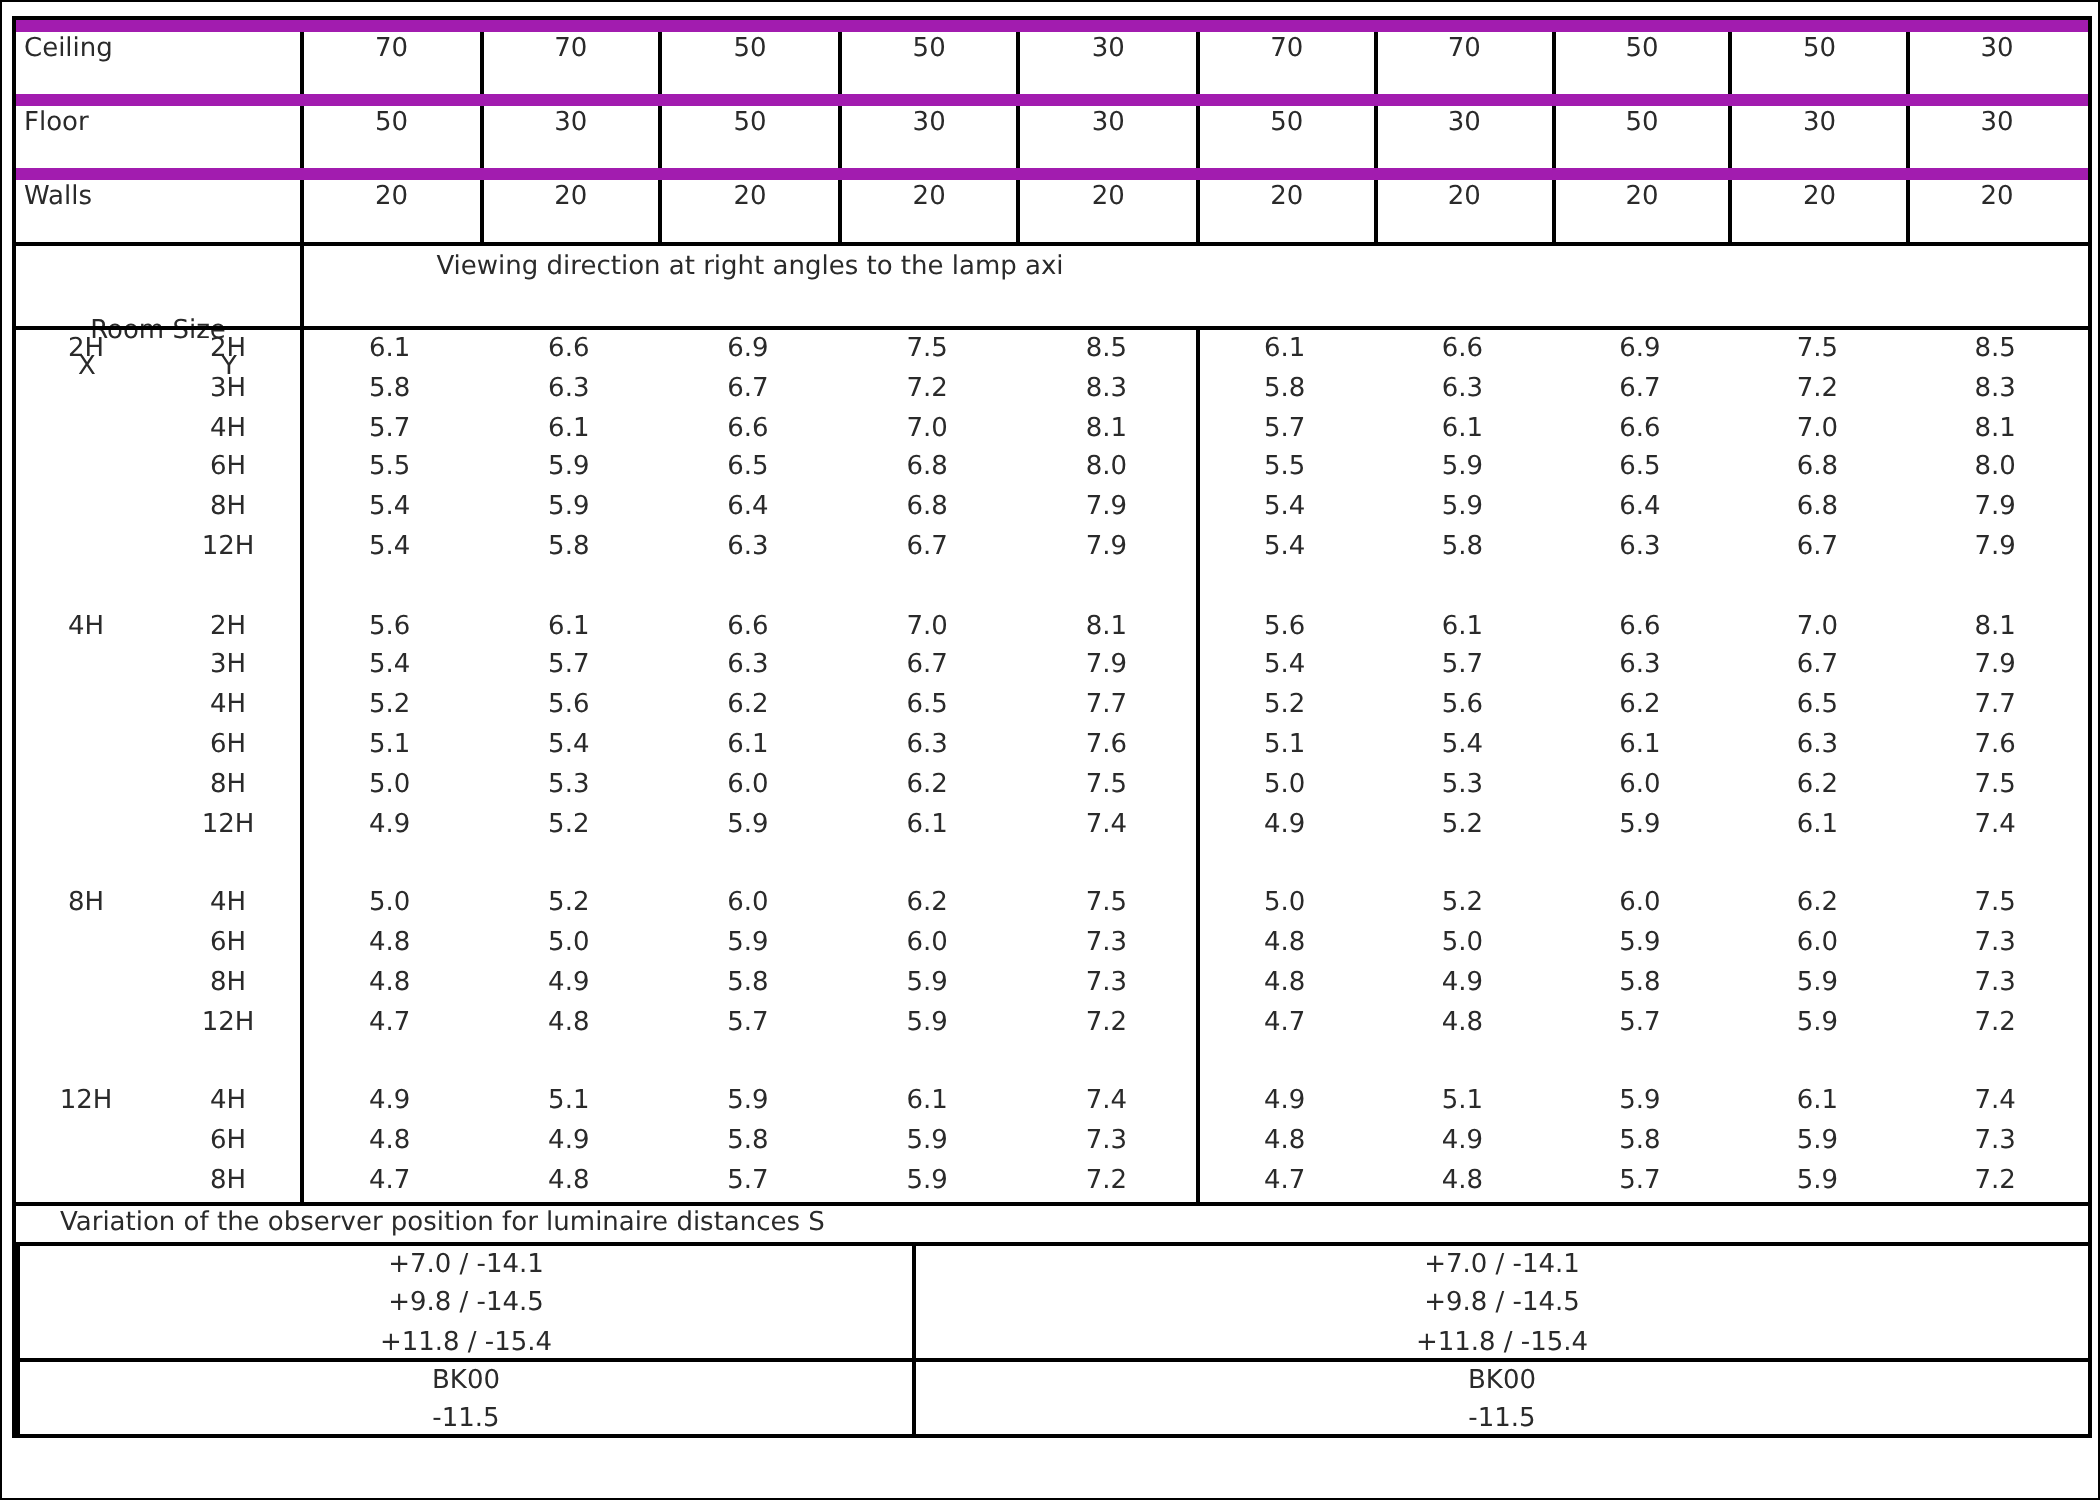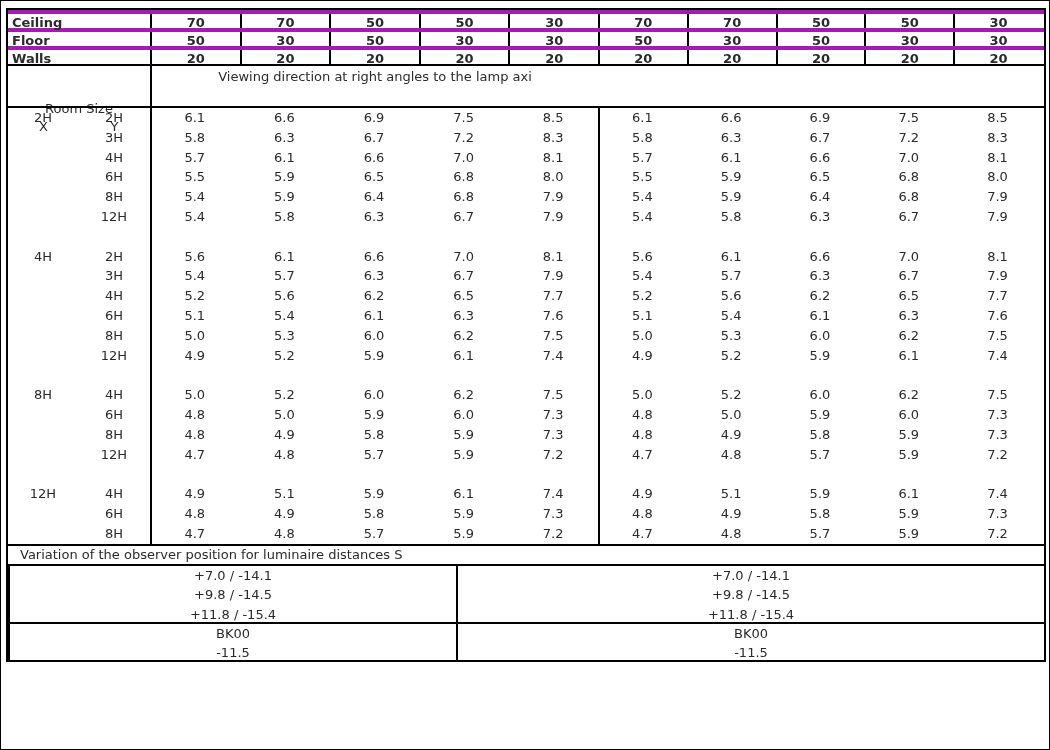--- a/index.html
+++ b/index.html
@@ -3,21 +3,21 @@
 <meta charset="utf-8">
 <style>
   * { box-sizing: border-box; }
   html, body { margin: 0; padding: 0; background: #fff; }
   body { font-family: "DejaVu Sans", "Liberation Sans", sans-serif; color: #2a2a2a; }
   .page { width: 1050px; height: 750px; border: 1px solid #000; background: #fff; }
   .tbl { width: 1040px; margin: 7px 0 0 5px; border: 2px solid #000; background: #fff; }
 
   .title-row { height: 18px; font-weight: bold; font-size: 13.5px; line-height: 18px; padding-left: 4px; color: #111; }
 
-  .srow { display: flex; border-top: 4px solid #a21caf; height: 18px; font-size: 13px; line-height: 17px; font-weight: bold; }
+  .srow { display: flex; border-top: 6px solid #a21caf; height: 37px; font-size: 13px; line-height: 17px; }
   .srow .lbl { width: 142px; padding-left: 4px; }
   .srow .val { border-left: 2px solid #000; text-align: center; }
 
   .header-row { display: flex; border-top: 2px solid #000; height: 42px; font-size: 13px; }
   .hdr-label { width: 142px; }
   .rs-line { height: 20px; text-align: center; line-height: 22px; margin-top: 32px; }
   .xy-line { display: flex; height: 20px; }
   .xy-line span { width: 50%; text-align: center; line-height: 18px; }
   .hdr-group { border-left: 2px solid #000; text-align: center; padding-top: 3px; }
   .g1w { width: 448px; }
@@ -25,21 +25,21 @@
 
   .data-area { position: relative; border-top: 2px solid #000; height: 438px; }
   .vline { position: absolute; top: 0; height: 100%; width: 2px; background: #000; }
   .v1 { left: 142px; }
   .v2 { left: 590px; }
   .dgrid { display: grid;
     grid-template-columns: 70px 72px 89.6px 89.6px 89.6px 89.6px 89.6px 88.8px 88.8px 88.8px 88.8px 88.8px;
     grid-auto-rows: 19.8px; font-size: 13px; }
   .dcell { text-align: center; line-height: 19.8px; }
 
-  .variation-row { border-top: 2px solid #000; height: 20px; font-size: 13px; line-height: 18px; padding-left: 12px; }
+  .variation-row { border-top: 2px solid #000; height: 20px; font-size: 13px; line-height: 18px; padding-left: 22px; }
 
   .block3 { display: flex; border-top: 2px solid #000; font-size: 13px; }
   .block3 .lblcol { width: 142px; }
   .block3 .g1col { width: 448px; border-left: 2px solid #000; }
   .block3 .g2col { flex: 1; border-left: 2px solid #000; }
   .block3 .line { text-align: center; }
   .var-h .line { line-height: 19.3px; }
   .sum-h .line { line-height: 19px; }
   .var-h { height: 58px; }
   .sum-h { height: 38px; }

